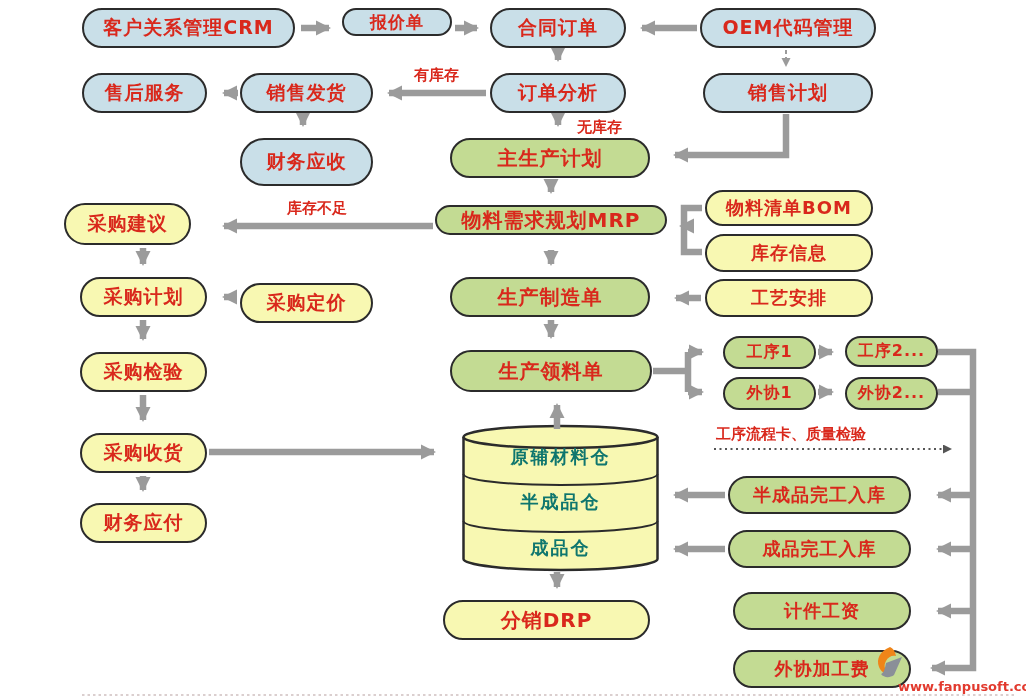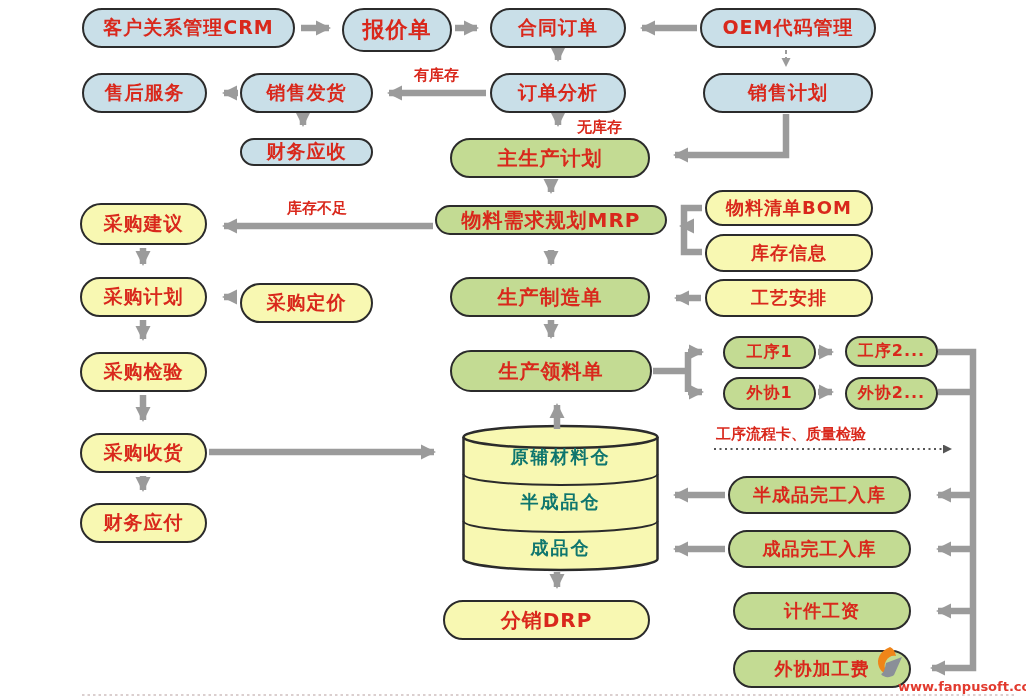--- a/index.html
+++ b/index.html
@@ -88,41 +88,41 @@
       <path d="M557 572 L557 587" marker-end="url(#mB)"></path>
     </g>
 
     <path d="M786 50 L786 65" stroke="#9b9b9b" stroke-width="2" stroke-dasharray="4 3" fill="none" marker-end="url(#mS)"></path>
     <path d="M714 449 L950 449" stroke="#555555" stroke-width="2" stroke-dasharray="2 3.5" fill="none" marker-end="url(#mD)"></path>
     <path d="M82 695 L1014 695" stroke="#cfc0c0" stroke-width="1.5" stroke-dasharray="2.5 3" fill="none"></path>
   </svg>
 
   <div id="nodes">
       <div class="node blue" style="left: 82px; top: 8px; width: 213px; height: 40px; font-size: 19px;">客户关系管理CRM</div>
-      <div class="node blue" style="left: 342px; top: 8px; width: 110px; height: 44px; font-size: 22px;">报价单</div>
+      <div class="node blue" style="left: 342px; top: 8px; width: 110px; height: 28px; font-size: 17px;">报价单</div>
       <div class="node blue" style="left: 490px; top: 8px; width: 136px; height: 40px; font-size: 19px;">合同订单</div>
       <div class="node blue" style="left: 700px; top: 8px; width: 176px; height: 40px; font-size: 19px;">OEM代码管理</div>
       <div class="node blue" style="left: 82px; top: 73px; width: 125px; height: 40px; font-size: 19px;">售后服务</div>
       <div class="node blue" style="left: 240px; top: 73px; width: 133px; height: 40px; font-size: 19px;">销售发货</div>
       <div class="node blue" style="left: 490px; top: 73px; width: 136px; height: 40px; font-size: 19px;">订单分析</div>
       <div class="node blue" style="left: 703px; top: 73px; width: 170px; height: 40px; font-size: 19px;">销售计划</div>
-      <div class="node blue" style="left: 240px; top: 138px; width: 133px; height: 28px; font-size: 19px;">财务应收</div>
+      <div class="node blue" style="left: 240px; top: 138px; width: 133px; height: 48px; font-size: 19px;">财务应收</div>
       <div class="node green" style="left: 450px; top: 138px; width: 200px; height: 40px; font-size: 20px;">主生产计划</div>
       <div class="node green" style="left: 435px; top: 205px; width: 232px; height: 30px; font-size: 20px;">物料需求规划MRP</div>
       <div class="node green" style="left: 450px; top: 277px; width: 200px; height: 40px; font-size: 20px;">生产制造单</div>
       <div class="node green" style="left: 450px; top: 350px; width: 202px; height: 42px; font-size: 20px;">生产领料单</div>
       <div class="node green" style="left: 723px; top: 336px; width: 93px; height: 33px; font-size: 16px;">工序1</div>
       <div class="node green" style="left: 845px; top: 336px; width: 93px; height: 31px; font-size: 16px;">工序2...</div>
       <div class="node green" style="left: 723px; top: 377px; width: 93px; height: 33px; font-size: 16px;">外协1</div>
       <div class="node green" style="left: 845px; top: 377px; width: 93px; height: 33px; font-size: 16px;">外协2...</div>
       <div class="node green" style="left: 728px; top: 476px; width: 183px; height: 38px; font-size: 18px;">半成品完工入库</div>
       <div class="node green" style="left: 728px; top: 530px; width: 183px; height: 38px; font-size: 18px;">成品完工入库</div>
       <div class="node green" style="left: 733px; top: 592px; width: 178px; height: 38px; font-size: 18px;">计件工资</div>
       <div class="node green" style="left: 733px; top: 650px; width: 178px; height: 38px; font-size: 18px;">外协加工费</div>
-      <div class="node yellow" style="left: 80px; top: 203px; width: 127px; height: 42px; font-size: 19px;">采购建议</div>
+      <div class="node yellow" style="left: 64px; top: 203px; width: 127px; height: 42px; font-size: 19px;">采购建议</div>
       <div class="node yellow" style="left: 80px; top: 277px; width: 127px; height: 40px; font-size: 19px;">采购计划</div>
       <div class="node yellow" style="left: 240px; top: 277px; width: 133px; height: 40px; font-size: 19px; margin-top: 6px;">采购定价</div>
       <div class="node yellow" style="left: 80px; top: 352px; width: 127px; height: 40px; font-size: 19px;">采购检验</div>
       <div class="node yellow" style="left: 80px; top: 433px; width: 127px; height: 40px; font-size: 19px;">采购收货</div>
       <div class="node yellow" style="left: 80px; top: 503px; width: 127px; height: 40px; font-size: 19px;">财务应付</div>
       <div class="node yellow" style="left: 705px; top: 190px; width: 168px; height: 36px; font-size: 18px;">物料清单BOM</div>
       <div class="node yellow" style="left: 705px; top: 234px; width: 168px; height: 38px; font-size: 18px;">库存信息</div>
       <div class="node yellow" style="left: 705px; top: 279px; width: 168px; height: 38px; font-size: 18px;">工艺安排</div>
       <div class="node yellow" style="left: 443px; top: 600px; width: 207px; height: 40px; font-size: 20px;">分销DRP</div>
     </div>

